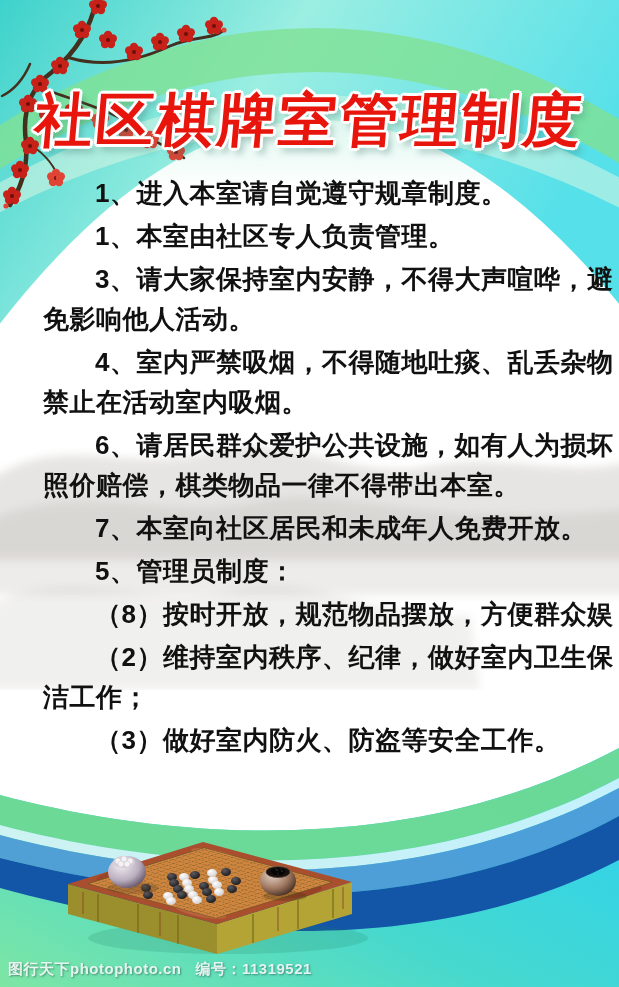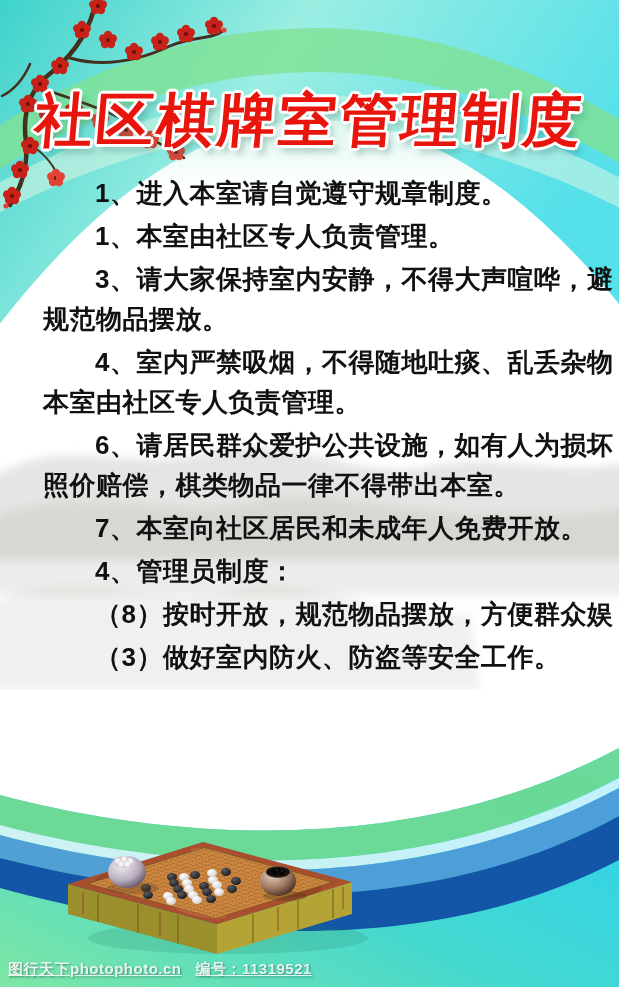--- a/index.html
+++ b/index.html
@@ -27,21 +27,21 @@
     height:40px;line-height:40px;white-space:nowrap;
     font-size:26px;font-weight:700;letter-spacing:.5px;color:var(--text-black,#111);
   }
   .line.ind{padding-left:52px;}
   .board{top:826px;left:38px;width:334px;height:146px;z-index:4;}
   .watermark{
     position:absolute;left:8px;bottom:8px;z-index:7;font-size:15px;font-weight:700;
     color:rgba(255,255,255,.85);letter-spacing:.5px;
     text-shadow:1px 1px 2px rgba(30,80,70,.55);white-space:nowrap;
   }
-  .watermark span{margin-right:14px;text-decoration:underline;}
+  .watermark span{margin-right:14px;}
 </style>
 </head>
 <body>
 
 <div class="poster">
 
   <svg class="layer top-deco" viewBox="0 0 619 340" preserveAspectRatio="none" aria-hidden="true">
     <defs>
       <linearGradient id="gTop" x1="0" y1="0" x2="1" y2="0.35">
         <stop offset="0" stop-color="var(--top-cyan-deep,#3ed2cc)"></stop>
@@ -137,38 +137,42 @@
 
   <div class="rules">
     <div class="rule">
       <div class="line ind">1、进入本室请自觉遵守规章制度。</div>
     </div>
     <div class="rule">
       <div class="line ind">1、本室由社区专人负责管理。</div>
     </div>
     <div class="rule">
       <div class="line ind">3、请大家保持室内安静，不得大声喧哗，避</div>
-      <div class="line">规范物品摆放。</div>
+      <div class="line">免影响他人活动。</div>
     </div>
     <div class="rule">
       <div class="line ind">4、室内严禁吸烟，不得随地吐痰、乱丢杂物，</div>
-      <div class="line">本室由社区专人负责管理。</div>
+      <div class="line">禁止在活动室内吸烟。</div>
     </div>
     <div class="rule">
       <div class="line ind">6、请居民群众爱护公共设施，如有人为损坏，</div>
       <div class="line">照价赔偿，棋类物品一律不得带出本室。</div>
     </div>
     <div class="rule">
       <div class="line ind">7、本室向社区居民和未成年人免费开放。</div>
     </div>
     <div class="rule">
-      <div class="line ind">4、管理员制度：</div>
+      <div class="line ind">5、管理员制度：</div>
     </div>
     <div class="rule">
       <div class="line ind">（8）按时开放，规范物品摆放，方便群众娱</div>
+    </div>
+    <div class="rule">
+      <div class="line ind">（2）维持室内秩序、纪律，做好室内卫生保</div>
+      <div class="line">洁工作；</div>
     </div>
     <div class="rule">
       <div class="line ind">（3）做好室内防火、防盗等安全工作。</div>
     </div>
   </div>
 
   <svg class="layer board" viewBox="0 0 334 146" aria-hidden="true">
     <defs>
       <pattern id="grid" width="4.67" height="4.67" patternUnits="userSpaceOnUse">
         <path d="M4.67,0 H0 V4.67" fill="none" stroke="#5c5526" stroke-width="0.5"></path>

